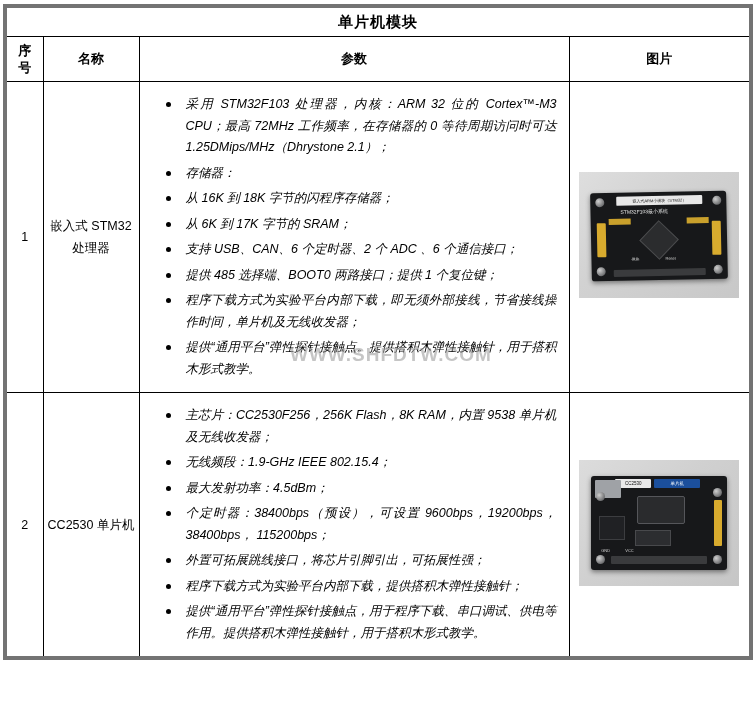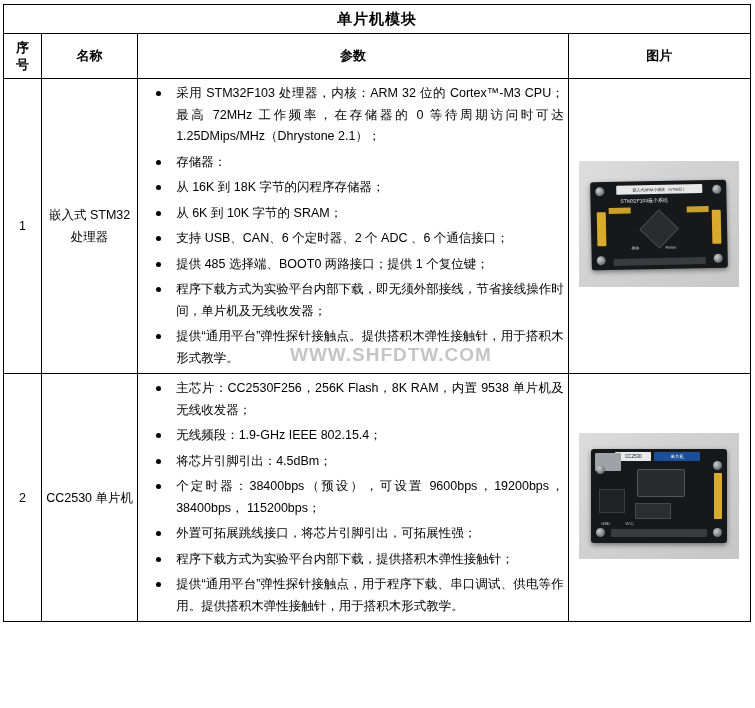--- a/index.html
+++ b/index.html
@@ -17,21 +17,21 @@
     width: 755px;
     height: 708px;
     position: relative;
     box-sizing: border-box;
     padding: 4px 3px 3px 3px;
   }
   table.spec {
     border-collapse: collapse;
     width: 748px;
     table-layout: fixed;
-    border: 1px solid #737373;
+    border: 4px solid #737373;
   }
   table.spec td, table.spec th {
     border: 1px solid #000;
     vertical-align: middle;
     padding: 0;
   }
   .title-cell {
     text-align: center;
     font-size: 15px;
     font-weight: bold;
@@ -62,22 +62,23 @@
     font-size: 12.5px;
     line-height: 22px;
     padding: 0 6px;
   }
   .cell-param {
     padding: 10px 8px 10px 6px;
     font-size: 12.5px;
   }
   ul.params {
     list-style: none;
-    margin: 4px;
+    margin: 12px;
     padding: 0;
+    font-style: italic;
   }
   ul.params > li {
     position: relative;
     padding-left: 34px;
     margin-bottom: 4px;
     line-height: 21.5px;
     text-align: justify;
   }
   ul.params > li::before {
     content: "";
@@ -356,21 +357,21 @@
       </tr>
 
       <tr>
         <td class="cell-seq">1</td>
         <td class="cell-name">嵌入式 STM32 处理器</td>
         <td class="cell-param">
           <ul class="params">
             <li>采用 STM32F103 处理器，内核：ARM 32 位的 Cortex™-M3 CPU；最高 72MHz 工作频率，在存储器的 0 等待周期访问时可达 1.25DMips/MHz（Dhrystone 2.1）；</li>
             <li>存储器：</li>
             <li>从 16K 到 18K 字节的闪程序存储器；</li>
-            <li>从 6K 到 10K 字节的 SRAM；</li>
+            <li>从 6K 到 17K 字节的 SRAM；</li>
             <li>支持 USB、CAN、6 个定时器、2 个 ADC 、6 个通信接口；</li>
             <li>提供 485 选择端、BOOT0 两路接口；提供 1 个复位键；</li>
             <li>程序下载方式为实验平台内部下载，即无须外部接线，节省接线操作时间，单片机及无线收发器；</li>
             <li>提供“通用平台”弹性探针接触点。提供搭积木弹性接触针，用于搭积木形式教学。</li>
           </ul>
         </td>
         <td class="cell-pic">
           <div class="pic-wrap">
             <div class="photo1">
               <div class="board1">
@@ -394,21 +395,21 @@
         </td>
       </tr>
 
       <tr>
         <td class="cell-seq">2</td>
         <td class="cell-name">CC2530 单片机</td>
         <td class="cell-param">
           <ul class="params">
             <li>主芯片：CC2530F256，256K Flash，8K RAM，内置 9538 单片机及无线收发器；</li>
             <li>无线频段：1.9-GHz IEEE 802.15.4；</li>
-            <li>将芯片引脚引出：4.5dBm；</li>
+            <li>最大发射功率：4.5dBm；</li>
             <li>个定时器：38400bps（预设），可设置 9600bps，19200bps， 38400bps， 115200bps；</li>
             <li>外置可拓展跳线接口，将芯片引脚引出，可拓展性强；</li>
             <li>程序下载方式为实验平台内部下载，提供搭积木弹性接触针；</li>
             <li>提供“通用平台”弹性探针接触点，用于程序下载、串口调试、供电等作用。提供搭积木弹性接触针，用于搭积木形式教学。</li>
           </ul>
         </td>
         <td class="cell-pic">
           <div class="pic-wrap">
             <div class="photo2">
               <div class="board2">

